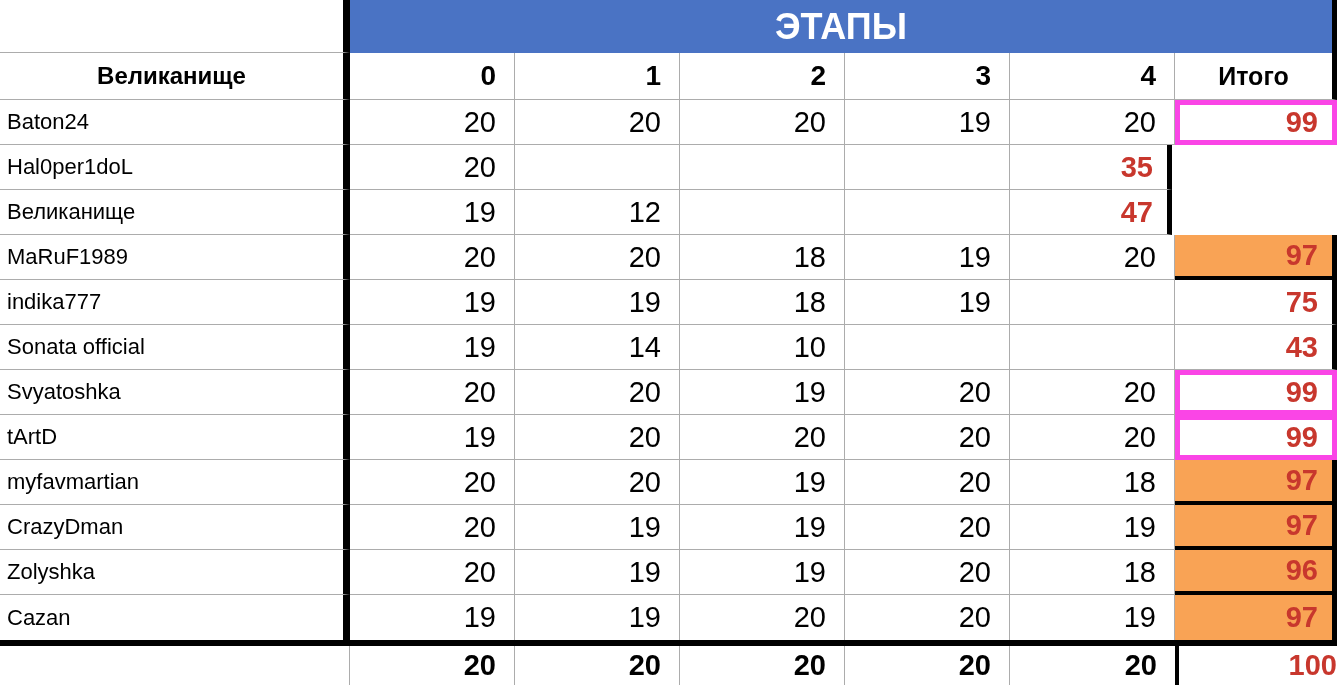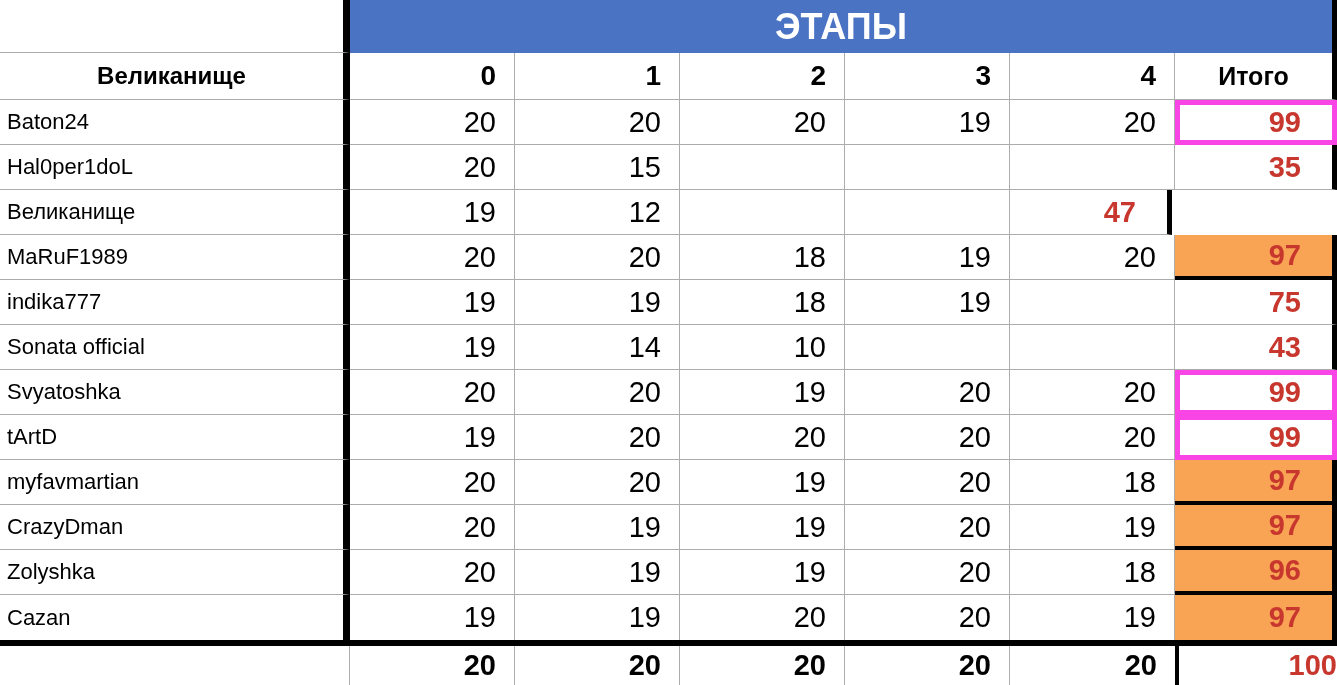--- a/index.html
+++ b/index.html
@@ -32,21 +32,21 @@
   .totalhead{width:162px;border-right:5px solid var(--border-black);border-bottom:1.5px solid var(--grid-gray);
     font-weight:bold;font-size:25px;justify-content:center;}
 
   
   .row.data{height:45px;}
   .name{width:350px;border-right:7px solid var(--border-black);border-bottom:1.5px solid var(--grid-gray);
     font-size:22px;padding-left:7px;}
   .score{width:165px;border-right:1.5px solid var(--grid-gray);border-bottom:1.5px solid var(--grid-gray);
     font-size:29px;justify-content:flex-end;padding-right:18px;}
   .total{width:162px;border-right:5px solid var(--border-black);border-bottom:1.5px solid var(--grid-gray);
-    font-size:29px;font-weight:bold;color:var(--total-red);justify-content:flex-end;padding-right:31px;}
+    font-size:29px;font-weight:bold;color:var(--total-red);justify-content:flex-end;padding-right:14px;}
   .total.hl-pink{border:5px solid var(--highlight-pink);}
   .total.hl-orange{background:var(--highlight-orange);border-bottom:4px solid var(--border-black);}
   .row.data:last-child .cell{border-bottom:none;}
   .row.data:last-child .total.hl-pink{border-bottom:5px solid var(--highlight-pink);}
 
   
   .divider{width:1337px;height:6px;background:var(--border-black);}
   .row.totals{height:39px;}
   .totals .name-empty{width:350px;border-right:1.5px solid var(--grid-gray);}
   .totals .score{font-weight:bold;border-bottom:none;}
@@ -81,21 +81,20 @@
     <div class="cell score">20</div>
     <div class="cell score">20</div>
     <div class="cell score">19</div>
     <div class="cell score">20</div>
     <div class="cell total hl-pink">99</div>
   </div>
 
   <div class="row data">
     <div class="cell name">Hal0per1doL</div>
     <div class="cell score">20</div>
-    <div class="cell score">15</div>
     <div class="cell score"></div>
     <div class="cell score"></div>
     <div class="cell score"></div>
     <div class="cell total hl-none">35</div>
   </div>
 
   <div class="row data">
     <div class="cell name">Великанище</div>
     <div class="cell score">19</div>
     <div class="cell score">12</div>

